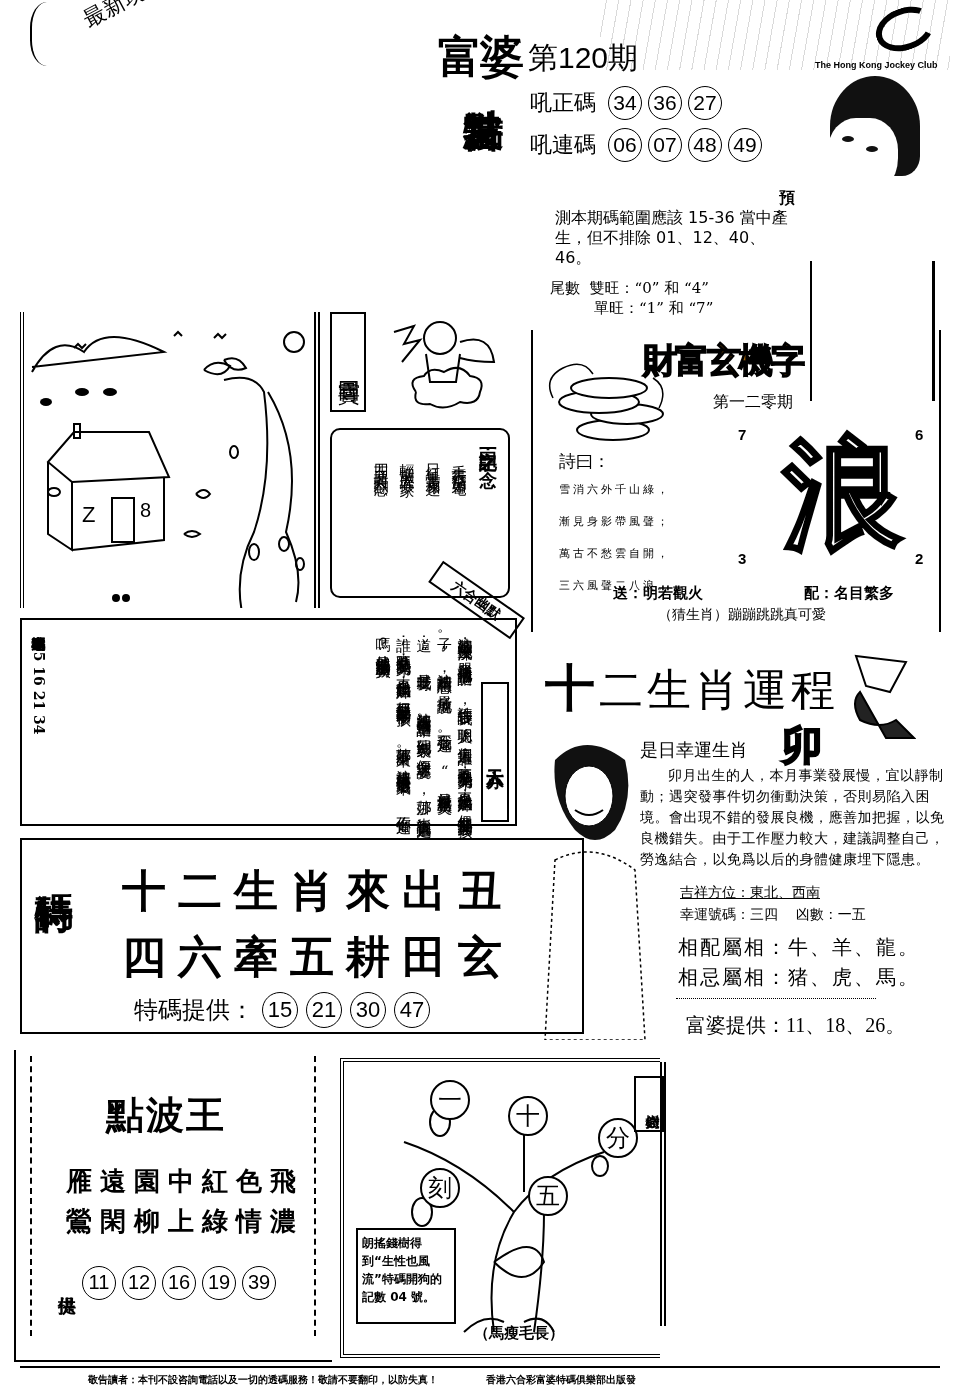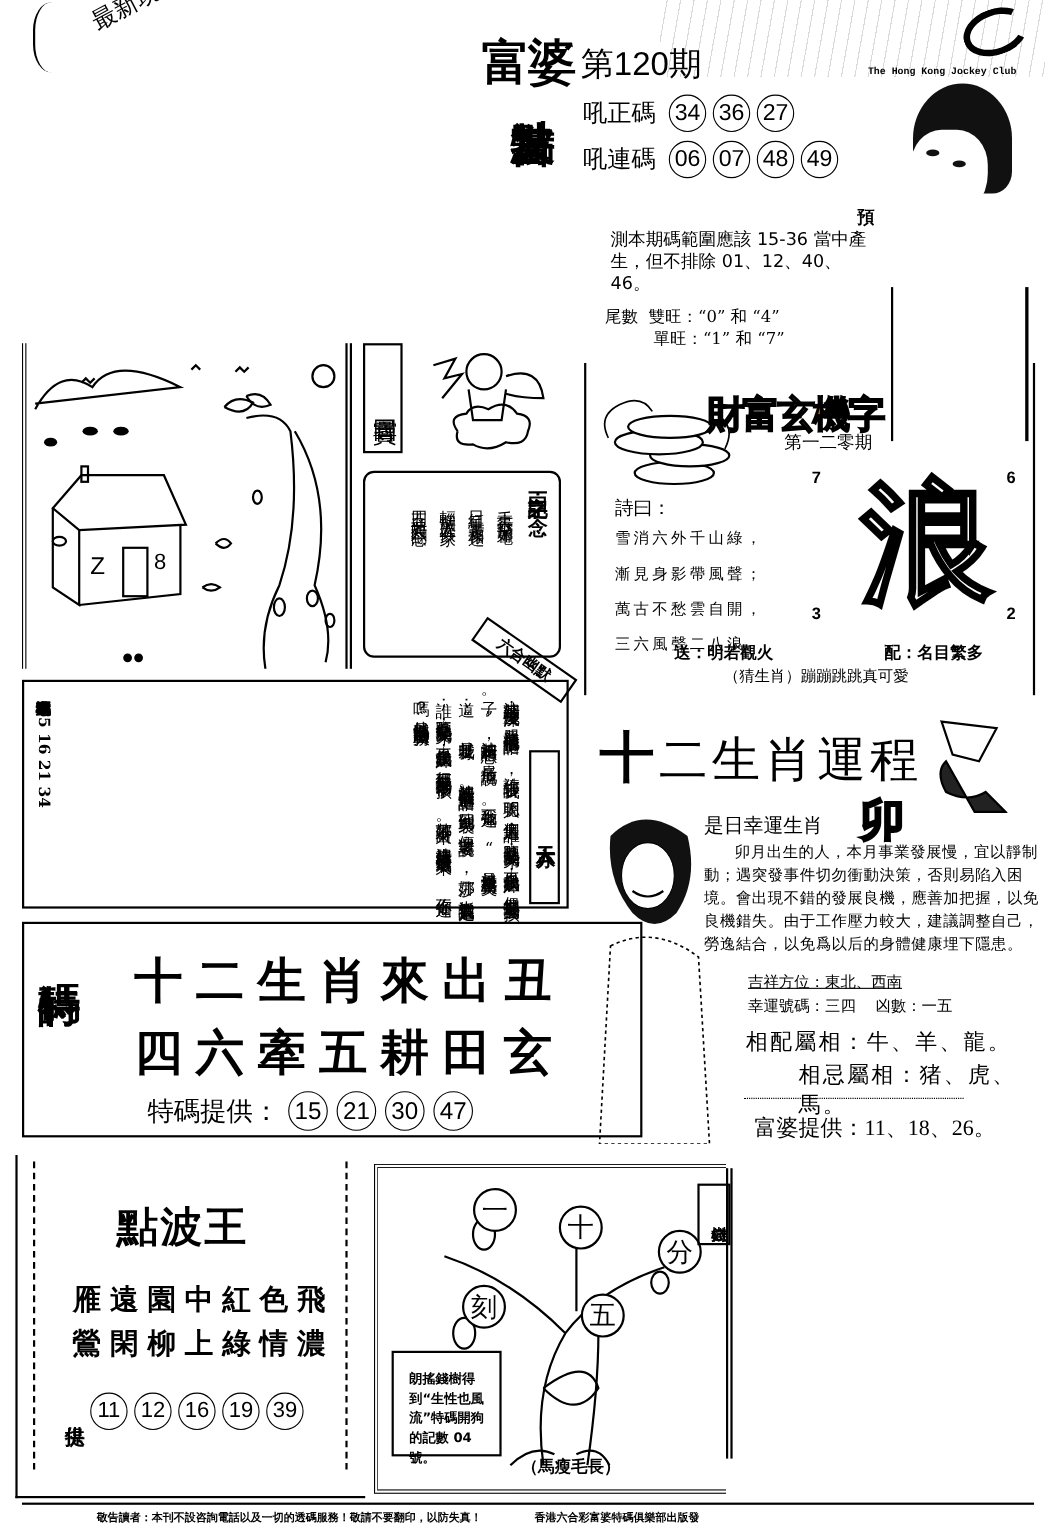--- a/index.html
+++ b/index.html
@@ -10,21 +10,21 @@
   .circ { display: inline-block; border: 1.5px solid #000; border-radius: 50%; text-align: center; font-family: "Liberation Sans", sans-serif; }
 
   
   #corner-stamp { left: 30px; top: 2px; width: 42px; height: 64px; border-left: 2px solid #000; border-radius: 40% 0 0 40%; }
   #corner-text { left: 78px; top: 8px; font-size: 22px; transform: rotate(-28deg); transform-origin: left top; font-family: "Liberation Sans", sans-serif; }
   #title-main { left: 438px; top: 28px; font-size: 44px; font-weight: bold; font-family: "DejaVu Sans", sans-serif; letter-spacing: -2px; }
   #title-issue { left: 528px; top: 38px; font-size: 30px; font-family: "Liberation Sans", sans-serif; }
   #banner-art { left: 600px; top: 0; width: 350px; height: 70px;
     background: repeating-linear-gradient(100deg, #fff 0 6px, #bbb 6px 7px, #fff 7px 12px); opacity: .55; }
   #horseshoe { left: 875px; top: 8px; width: 60px; height: 42px; border: 6px solid #000; border-right-color: transparent; border-radius: 50%; transform: rotate(-20deg); }
-  #jockey-club { left: 789px; top: 60px; font-size: 9px; font-family: Liberation Mono, monospace; font-weight: bold; }
+  #jockey-club { left: 815px; top: 60px; font-size: 9px; font-family: Liberation Sans, sans-serif; font-weight: bold; }
 
   #side-big { left: 460px; top: 78px; font-size: 40px; font-weight: bold; line-height: 1.2; writing-mode: vertical-rl; text-orientation: upright; font-family: "DejaVu Sans", sans-serif; }
   .code-row { left: 530px; font-size: 22px; display: flex; align-items: center; gap: 6px; }
   .code-row .lbl { margin-right: 6px; }
   .code-row .circ { width: 34px; height: 34px; line-height: 31px; font-size: 21px; }
   #predict { left: 555px; top: 188px; width: 240px; font-size: 16px; line-height: 20px; font-family: "DejaVu Sans", sans-serif; }
   #predict .pre { display: block; text-align: right; font-weight: bold; }
   #tail { left: 550px; top: 278px; font-size: 15px; line-height: 20px; }
   #tail .row2 { padding-left: 44px; }
 
@@ -38,25 +38,25 @@
   #map-box { left: 20px; top: 312px; width: 300px; height: 296px; border-left: 4px double #000; border-right: 6px double #000; }
   .svg-illus { position: absolute; left: 0; top: 0; }
   #treasure-label { left: 330px; top: 312px; width: 36px; height: 100px; border: 2px solid #000; font-size: 22px; line-height: 30px; text-align: center; padding-top: 4px; font-family: "DejaVu Sans", sans-serif; }
   #scroll { left: 330px; top: 428px; width: 180px; height: 170px; border: 2px solid #000; border-radius: 10px; }
   #scroll-title { position:absolute; right:8px; top:8px; font-size:18px; font-weight:bold; }
   #scroll-poem { position:absolute; right:36px; top:22px; font-size:15px; line-height:26px; letter-spacing:3px; }
   #angel { left: 390px; top: 312px; width: 120px; height: 110px; }
 
   
   #fortune-box { left: 531px; top: 330px; width: 410px; height: 302px; border-left: 2px solid #000; border-right: 2px solid #000; }
-  #fortune-title { position:absolute; left:110px; top:24px; font-size:34px; font-weight:bold; font-family:"DejaVu Sans",sans-serif; color:#a16207; -webkit-text-stroke: 1.5px #000; letter-spacing:-2px; }
+  #fortune-title { position:absolute; left:110px; top:8px; font-size:34px; font-weight:bold; font-family:"DejaVu Sans",sans-serif; color:#a16207; -webkit-text-stroke: 1.5px #000; letter-spacing:-2px; }
   #fortune-issue { position:absolute; left:180px; top:62px; font-size:16px; font-family:"DejaVu Sans",sans-serif; }
   #coins { position:absolute; left:10px; top:28px; width:130px; height:90px; }
   #poem-head { position:absolute; left:26px; top:120px; font-size:17px; }
-  #poem { position:absolute; left:26px; top:144px; font-size:14px; line-height:32px; letter-spacing:3px;text-align:right; }
+  #poem { position:absolute; left:26px; top:144px; font-size:11px; line-height:32px; letter-spacing:3px;text-align:right; }
   .num-corner { position:absolute; font-size:15px; font-weight:bold; font-family:"Liberation Sans",sans-serif; }
   #big-char { position:absolute; left:250px; top:105px; font-size:120px; font-weight:bold; font-family:"DejaVu Sans",sans-serif; color:#fff; -webkit-text-stroke: 3px #000; line-height:1; }
   #send-line { position:absolute; left:80px; top:254px; font-size:15px; font-weight:bold; font-family:"DejaVu Sans",sans-serif; word-spacing:20px; }
   #guess-line { position:absolute; left:125px; top:276px; font-size:14px; }
 
   
   #story-box { left: 20px; top: 618px; width: 497px; height: 208px; border: 2px solid #000; }
   #story-text { position:absolute; right:40px; top:6px; height:196px; font-size:15px; line-height:20.5px; writing-mode:vertical-rl; text-orientation:upright; letter-spacing:1px; }
   #story-footer { position:absolute; left:8px; top:6px; font-size:14px; font-weight:bold; writing-mode:vertical-rl; text-orientation:upright; }
   #story-footer span.n { text-orientation: mixed; }
@@ -88,21 +88,21 @@
   #dbw-title { position:absolute; left:90px; top:40px; font-size:38px; font-weight:bold; font-family:"DejaVu Sans",sans-serif; letter-spacing:2px; }
   .dbw-line { position:absolute; left:50px; font-size:26px; font-weight:bold; letter-spacing:8px; font-family:"DejaVu Sans",sans-serif; }
   #dbw-provide { position:absolute; left:42px; top:216px; display:flex; align-items:center; gap:6px; }
   #dbw-provide .lbl { font-size:18px; font-weight:bold; writing-mode:vertical-rl; text-orientation:upright; line-height:18px; font-family:"DejaVu Sans",sans-serif; }
   #dbw-provide .circ { width:34px; height:34px; line-height:31px; font-size:20px; }
 
   
   #tree-box { left: 340px; top: 1058px; width: 320px; height: 300px; border: 4px double #000; border-right: none; }
   .tree-circle { position:absolute; width:40px; height:40px; border:2px solid #000; border-radius:50%; background:#fff; font-size:24px; text-align:center; line-height:36px; font-family:"DejaVu Sans",sans-serif; }
   #tree-label { position:absolute; left:290px; top:14px; width:30px; height:56px; border:2px solid #000; font-size:14px; font-weight:bold; writing-mode:vertical-rl; text-orientation:upright; text-align:center; font-family:"DejaVu Sans",sans-serif; }
-  #tree-note { position:absolute; left:12px; top:166px; width:100px; height:96px; border:2px solid #000; background:#fff; font-size:12px; line-height:18px; padding:14px; font-weight:bold; font-family:"DejaVu Sans",sans-serif; }
+  #tree-note { position:absolute; left:12px; top:166px; width:100px; height:96px; border:2px solid #000; background:#fff; font-size:12px; line-height:18px; padding:4px; font-weight:bold; font-family:"DejaVu Sans",sans-serif; }
   #tree-caption { position:absolute; left:130px; top:262px; font-size:15px; font-weight:bold; font-family:"DejaVu Sans",sans-serif; }
   #tree-right { left: 660px; top: 1062px; height: 264px; width: 6px; border-left: 2px solid #000; border-right: 2px solid #000; }
 
   
   #bottom-rule { left: 20px; top: 1366px; width: 920px; height: 2px; background:#000; }
   #footer-warn { left: 88px; top: 1373px; font-size: 10px; font-weight:bold; font-family:"DejaVu Sans",sans-serif; }
   #footer-pub { left: 486px; top: 1373px; font-size: 10px; font-weight:bold; font-family:"DejaVu Sans",sans-serif; }
 </style>
 </head>
 <body>
@@ -266,21 +266,21 @@
   </svg>
 </div>
 <div class="abs" id="horoscope">卯月出生的人，本月事業發展慢，宜以靜制動；遇突發事件切勿衝動決策，否則易陷入困境。會出現不錯的發展良機，應善加把握，以免良機錯失。由于工作壓力較大，建議調整自己，勞逸結合，以免爲以后的身體健康埋下隱患。</div>
 <div class="abs kv" style="top:884px;text-decoration:underline;">
   <span>吉祥方位：</span><span>東北、西南</span>
 </div>
 <div class="abs kv" style="top:906px;">
   <span>幸運號碼：</span><span>三四</span>&nbsp;&nbsp;&nbsp;&nbsp;<span>凶數：</span><span>一五</span>
 </div>
 <div class="abs match" style="top:934px;">相配屬相：牛、羊、龍。</div>
-<div class="abs match" style="top:964px;margin-left:48px;">相忌屬相：猪、虎、馬。</div>
+<div class="abs match" style="top:964px;">相忌屬相：猪、虎、馬。</div>
 <div class="abs" style="left:676px;top:998px;width:200px;border-top:1px dotted #000;"></div>
 <div class="abs" id="fupo">富婆提供：11、18、26。</div>
 
 <div class="abs" id="special-box">
   <div id="special-side">特碼詩</div>
   <div class="special-line" style="top:22px;">十二生肖來出丑</div>
   <div class="special-line" style="top:88px;">四六牽五耕田玄</div>
   <div id="special-provide">
     <span>特碼提供：</span>
     <span class="circ">15</span>

